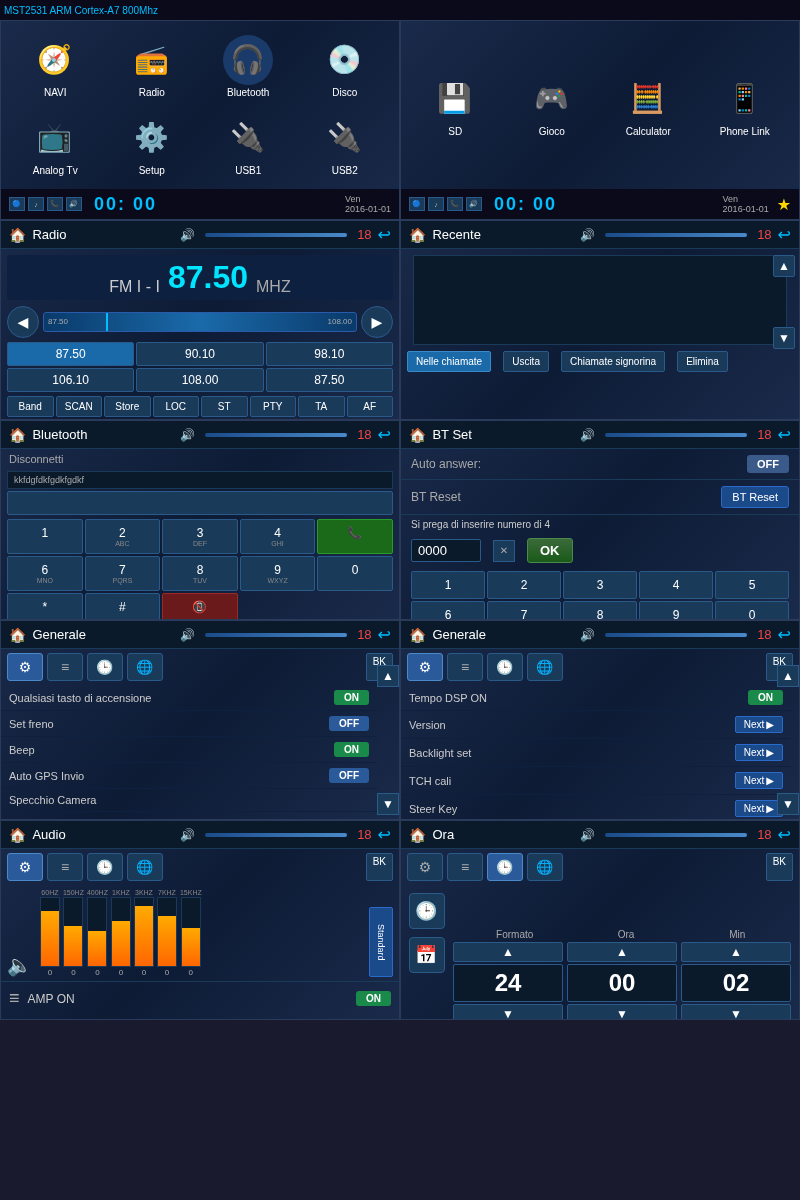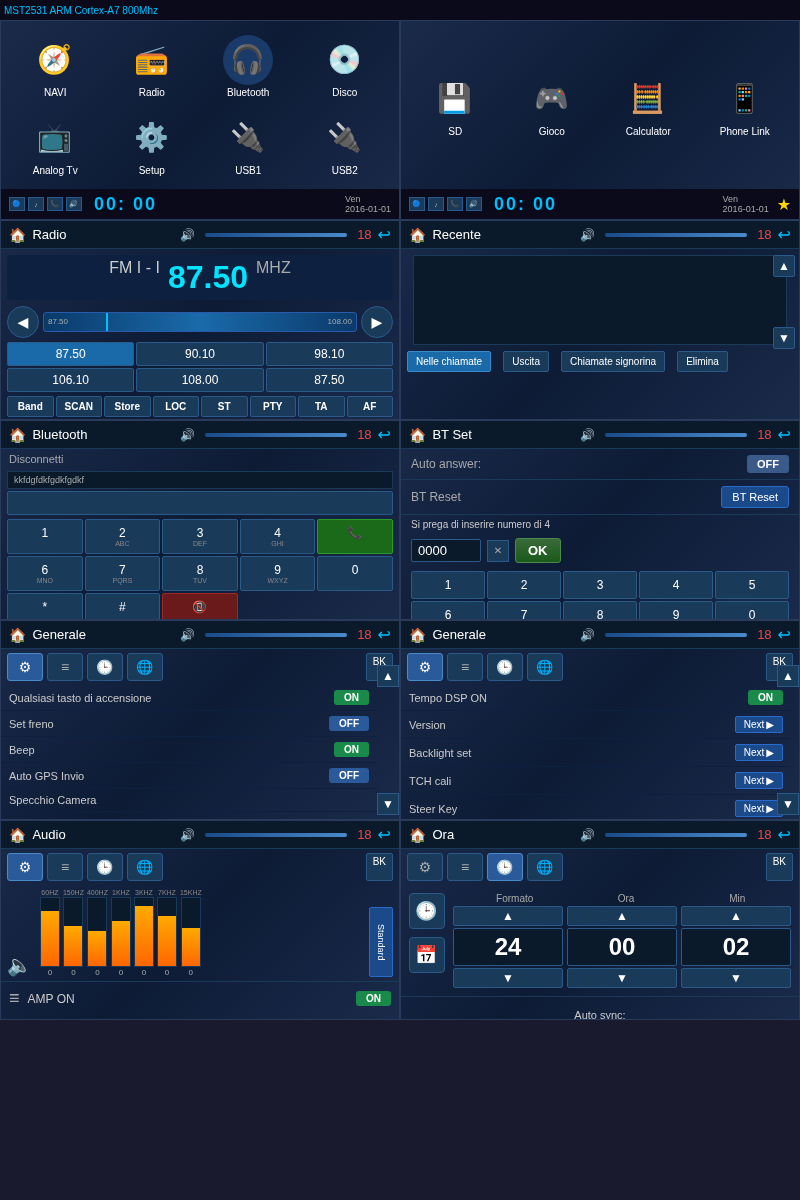--- a/index.html
+++ b/index.html
@@ -151,21 +151,21 @@
       color: #00bfff;
       font-size: 16px;
     }
 
     .radio-display {
       background: #0d2040;
       margin: 6px;
       padding: 4px 8px;
       border-radius: 4px;
       display: flex;
-      align-items: flex-start;
+      align-items: flex-end;
       justify-content: center;
       gap: 8px;
     }
 
     .radio-band {
       color: #ccc;
       font-size: 16px;
     }
 
     .radio-freq {
@@ -253,21 +253,20 @@
     }
 
     .preset-btn.active {
       background: #1a6aaa;
     }
 
     .radio-controls {
       margin: 4px 6px;
       display: flex;
       gap: 2px;
-      font-weight: bold;
     }
 
     .ctrl-btn {
       background: #1a3a5a;
       border: 1px solid #2a5a8a;
       color: #fff;
       font-size: 10px;
       padding: 4px 6px;
       text-align: center;
       cursor: pointer;
@@ -423,21 +422,21 @@
     .btset-info {
       color: #ccc;
       font-size: 10px;
       padding: 4px 10px;
     }
 
     .btset-pin-row {
       display: flex;
       align-items: center;
       padding: 4px 10px;
-      gap: 6px;
+      gap: 12px;
     }
 
     .pin-input {
       background: #0a1a2a;
       border: 1px solid #2a5a8a;
       color: #fff;
       font-size: 13px;
       padding: 3px 6px;
       width: 70px;
       border-radius: 2px;
@@ -711,20 +710,21 @@
     }
 
     .ora-time-grid {
       flex: 1;
     }
 
     .ora-col-labels {
       display: flex;
       gap: 4px;
       margin-left: 8px;
+      margin-top: 36px;
     }
 
     .ora-col-label {
       flex: 1;
       text-align: center;
       color: #aaa;
       font-size: 10px;
     }
 
     .ora-time-row {

